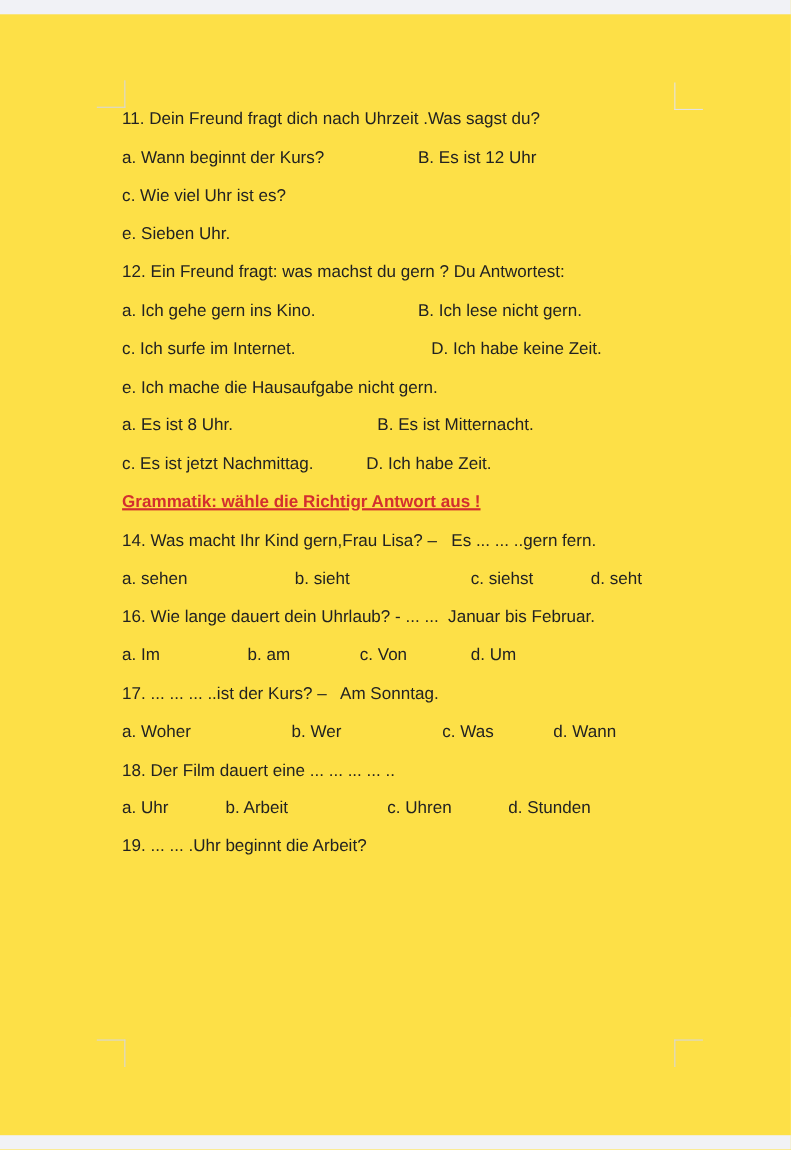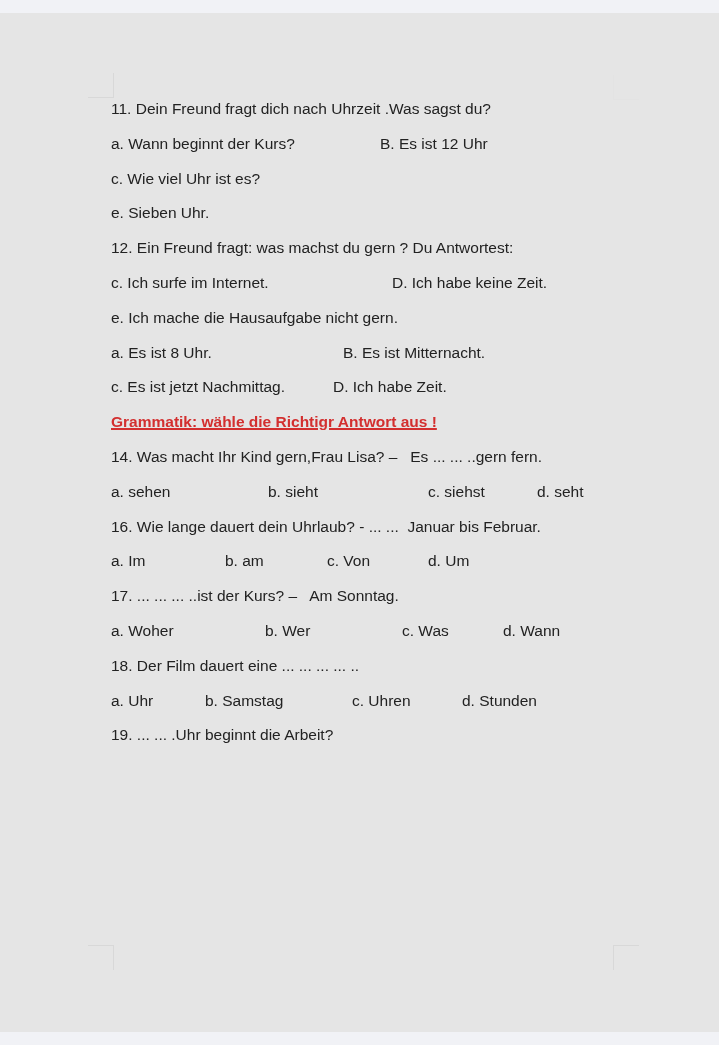--- a/index.html
+++ b/index.html
@@ -1,19 +1,19 @@
 <!DOCTYPE html>
 <html><head>
 <meta charset="utf-8">
 <style>
   html,body{margin:0;padding:0;}
   #screen{
     position:relative;
     width:719px;height:1045px;
-    background:#e5e5e5;
+    background:#fde047;
     overflow:hidden;
     font-family:"Liberation Sans", sans-serif;
     color:#222222;
   }
   .edge-band{
     position:absolute;left:0;width:719px;height:13px;
     background:#f1f2f6;
   }
   #top-band{top:0;}
   #bottom-band{top:1032px;}
@@ -63,20 +63,24 @@
       <span class="seg" style="left:0">c. Wie viel Uhr ist es?</span>
     </div>
     <div class="row">
       <span class="seg" style="left:0">e. Sieben Uhr.</span>
     </div>
 
     <div class="row">
       <span class="seg" style="left:0">12. Ein Freund fragt: was machst du gern ? Du Antwortest:</span>
     </div>
     <div class="row">
+      <span class="seg" style="left:0">a. Ich gehe gern ins Kino.</span>
+      <span class="seg" style="left:269px">B. Ich lese nicht gern.</span>
+    </div>
+    <div class="row">
       <span class="seg" style="left:0">c. Ich surfe im Internet.</span>
       <span class="seg" style="left:281px">D. Ich habe keine Zeit.</span>
     </div>
     <div class="row">
       <span class="seg" style="left:0">e. Ich mache die Hausaufgabe nicht gern.</span>
     </div>
 
     <div class="row">
       <span class="seg" style="left:0">a. Es ist 8 Uhr.</span>
       <span class="seg" style="left:232px">B. Es ist Mitternacht.</span>
@@ -119,21 +123,21 @@
       <span class="seg" style="left:154px">b. Wer</span>
       <span class="seg" style="left:291px">c. Was</span>
       <span class="seg" style="left:392px">d. Wann</span>
     </div>
 
     <div class="row">
       <span class="seg" style="left:0">18. Der Film dauert eine ... ... ... ... ..</span>
     </div>
     <div class="row">
       <span class="seg" style="left:0">a. Uhr</span>
-      <span class="seg" style="left:94px">b. Samstag</span>
+      <span class="seg" style="left:94px">b. Arbeit</span>
       <span class="seg" style="left:241px">c. Uhren</span>
       <span class="seg" style="left:351px">d. Stunden</span>
     </div>
 
     <div class="row">
       <span class="seg" style="left:0">19. ... ... .Uhr beginnt die Arbeit?</span>
     </div>
 
   </div>
 </div>

